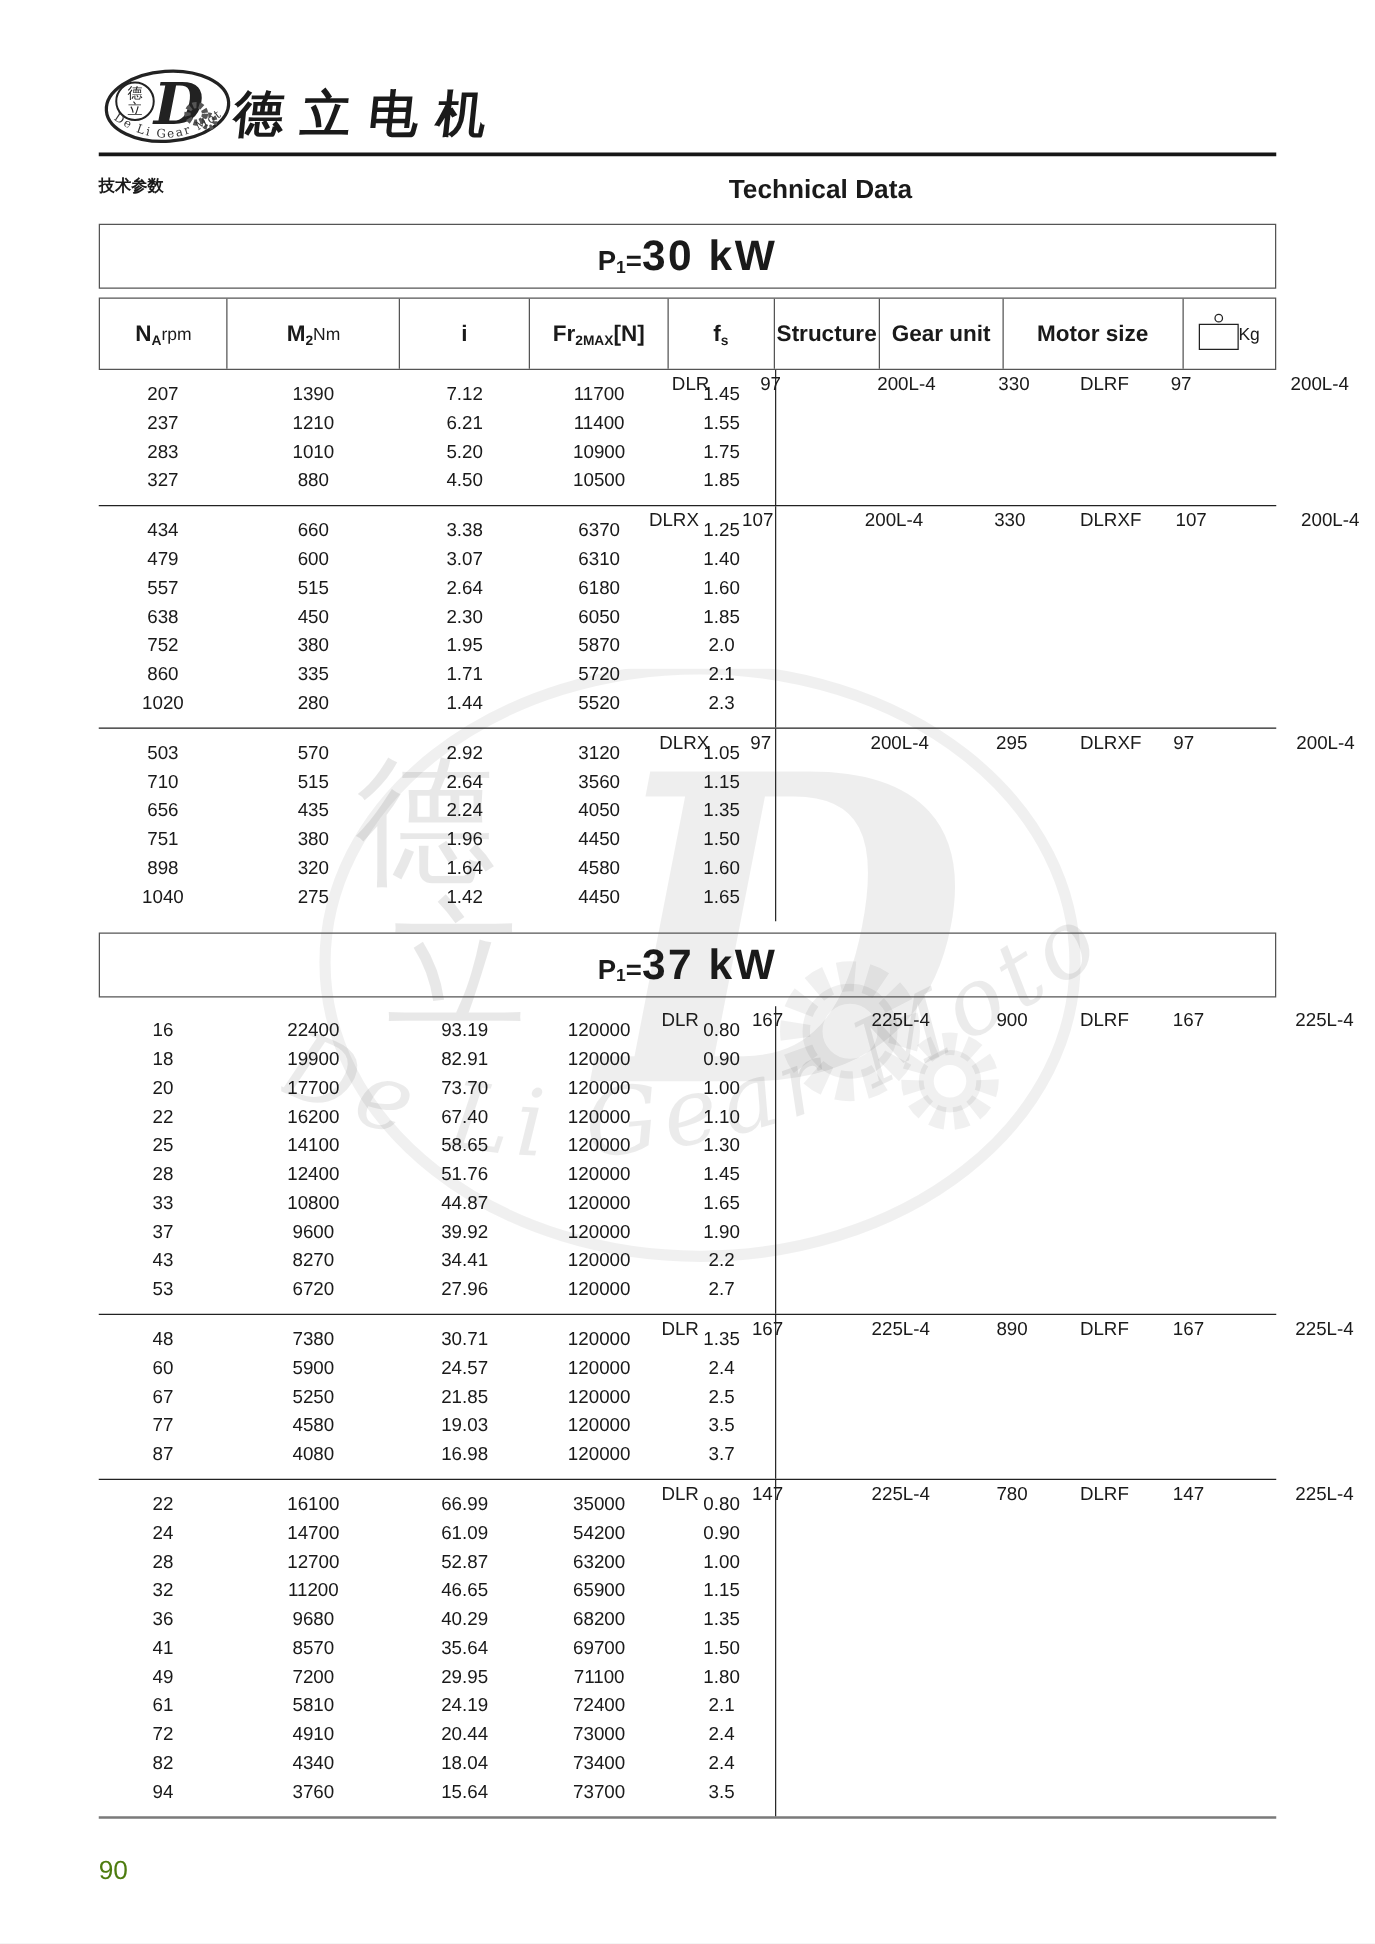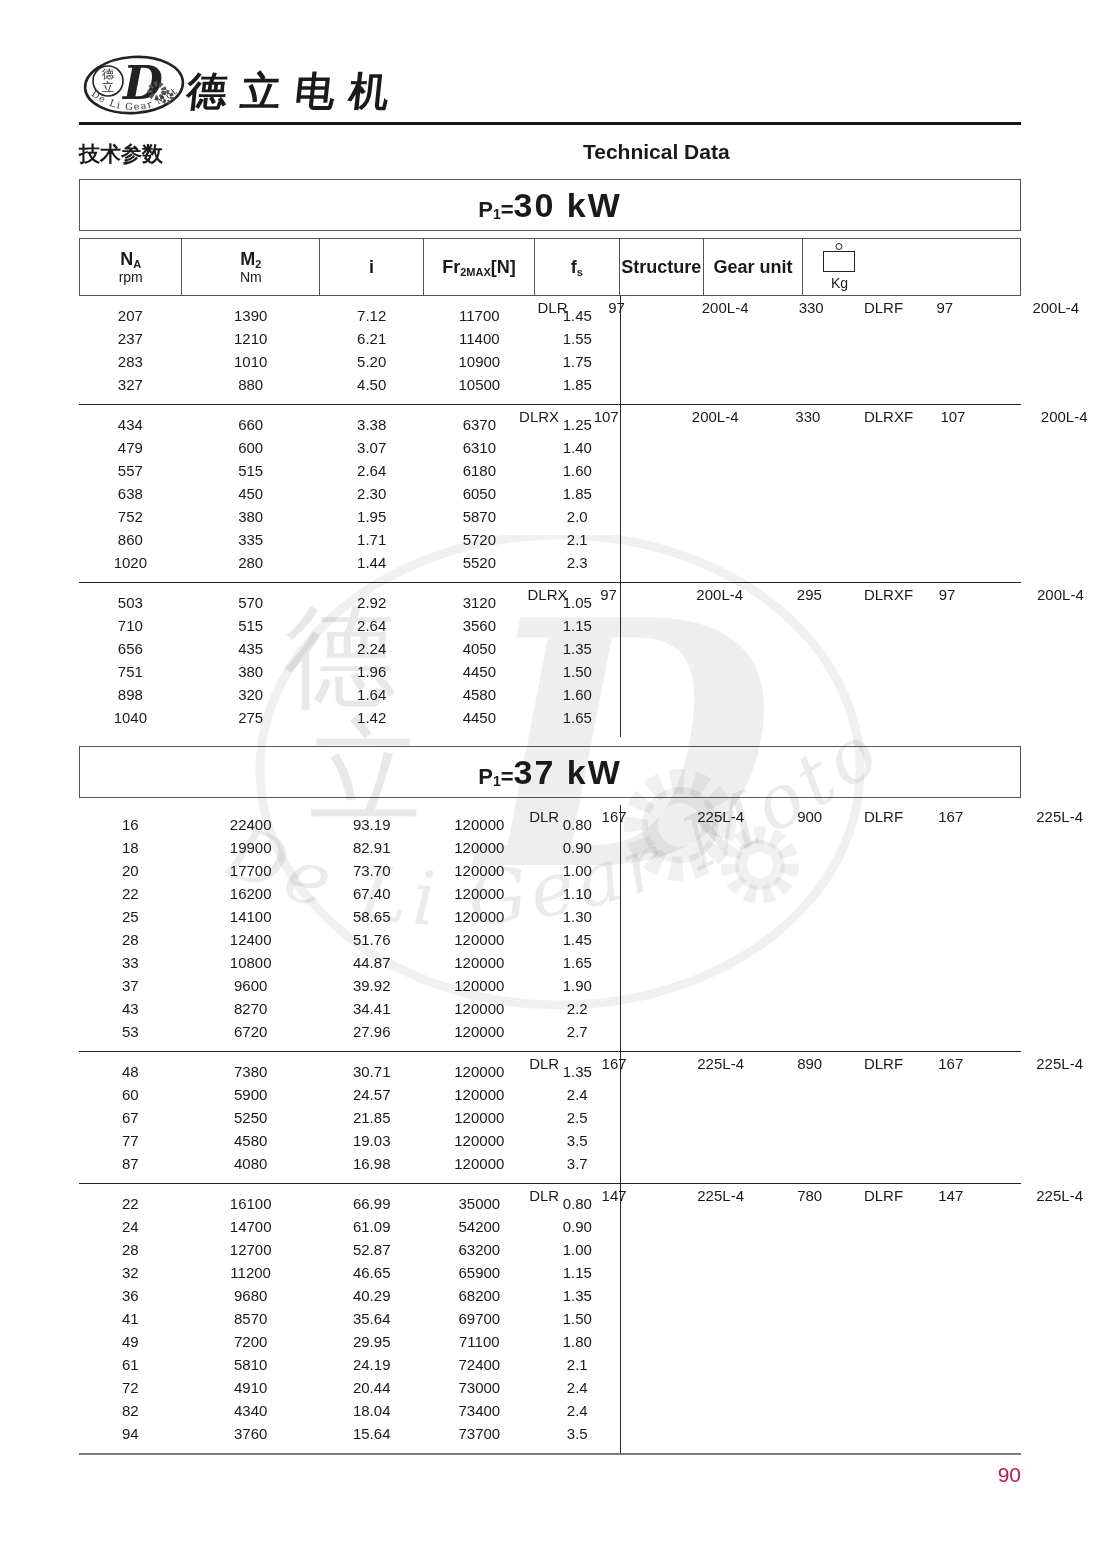--- a/index.html
+++ b/index.html
@@ -18,41 +18,41 @@
   .brand-row{position:relative;height:70px;}
   .brand-logo{position:absolute;left:2px;top:0;}
   .brand-name{
     position:absolute;left:108px;top:12px;
     font-family:"DejaVu Serif","Liberation Serif",serif;
     font-weight:bold;font-size:40px;letter-spacing:14px;
     transform:skewX(-6deg);white-space:nowrap;
   }
   .brand-rule{height:3px;background:#161616;margin-top:0;}
   .section-row{position:relative;height:30px;margin-top:15px;}
-  .section-cn{position:absolute;left:0;top:0;font-size:21px;font-weight:bold;font-family:Liberation Mono, monospace;}
+  .section-cn{position:absolute;left:0;top:0;font-size:13px;font-weight:bold;font-family:Liberation Mono, monospace;}
   .section-en{position:absolute;left:53.5%;top:0;font-size:21px;font-weight:bold;}
   
   .watermark{position:absolute;left:225px;top:535px;width:710px;height:530px;z-index:0;pointer-events:none;}
   .content{position:relative;z-index:1;}
   
   .power-box{
     border:1px solid #555;height:50px;margin:9px 0 7px 0;
     display:flex;align-items:center;justify-content:center;
     background:transparent;
   }
   .power-title{display:flex;align-items:baseline;line-height:1;}
   .power-prefix{font-size:22px;font-weight:bold;}
   .power-sub{font-size:14px;font-weight:bold;position:relative;top:2px;}
   .power-eq{font-size:22px;font-weight:bold;}
   .power-value{font-size:34px;font-weight:bold;letter-spacing:2px;font-stretch:condensed;}
   
   .hrow{display:flex;border:1px solid #555;height:58px;box-sizing:border-box;}
   .hcell{
     box-sizing:border-box;border-right:1px solid #555;
-    display:flex;flex-direction:column;align-items:center;justify-content:center;
+    display:flex;flex-direction:row;align-items:center;justify-content:center;
     line-height:1.15;
   }
   .hcell:last-child{border-right:none;}
   .hmain{font-weight:bold;font-size:18px;white-space:nowrap;}
   .hsub{font-size:11px;font-weight:bold;position:relative;top:3px;}
   .hunit{font-size:14px;font-weight:normal;}
   .weight-icon{position:relative;width:30px;height:19px;border:1.5px solid #222;margin:8px 0 3px 0;}
   .weight-icon::before{
     content:"";position:absolute;left:50%;top:-9px;transform:translateX(-50%);
     width:5px;height:5px;border:1.3px solid #222;border-radius:50%;background:#fff;
@@ -71,21 +71,21 @@
     display:flex;flex-direction:row;justify-content:center;gap:12px;
   }
   .irow{display:flex;align-items:center;height:23px;}
   .icell{display:inline-block;font-size:15px;text-align:left;white-space:nowrap;box-sizing:border-box;overflow:visible;}
   .ic0{width:21.2%;padding-left:42px;}
   .ic1{width:24.7%;padding-left:46px;}
   .ic2{width:35.9%;padding-left:62px;}
   .ic3{width:18.2%;padding-left:46px;}
   
   .footer-rule{height:2px;background:#7a7a7a;margin-top:0;}
-  .page-number{text-align:right;font-size:21px;margin-top:8px;color:#be185d;}
+  .page-number{text-align:left;font-size:21px;margin-top:30px;color:#4d7c0f;}
   svg text{user-select:none;}
 </style>
 </head>
 <body>
 
 <div class="page">
 
   <div class="watermark">
     <svg width="710" height="530" viewBox="0 0 710 530">
       <ellipse cx="335" cy="235" rx="300" ry="235" fill="none" stroke="#000" stroke-opacity="0.06" stroke-width="9"></ellipse>
@@ -160,20 +160,23 @@
           </div>
           <div class="hcell c4">
             <div class="hmain"><span>f</span><span class="hsub">s</span></div>
           </div>
           <div class="hcell c5">
             <div class="hmain"><span>Structure</span></div>
           </div>
           <div class="hcell c6">
             <div class="hmain"><span>Gear unit</span></div>
           </div>
+          <div class="hcell c7">
+            <div class="hmain"><span>Motor size</span></div>
+          </div>
           <div class="hcell c8">
             <div class="weight-icon"></div>
             <div class="hunit">Kg</div>
           </div>
         </div>
         <div class="block">
           <div class="rows">
             <div class="trow">
               <span class="tcell c0">207</span>
               <span class="tcell c1">1390</span>

